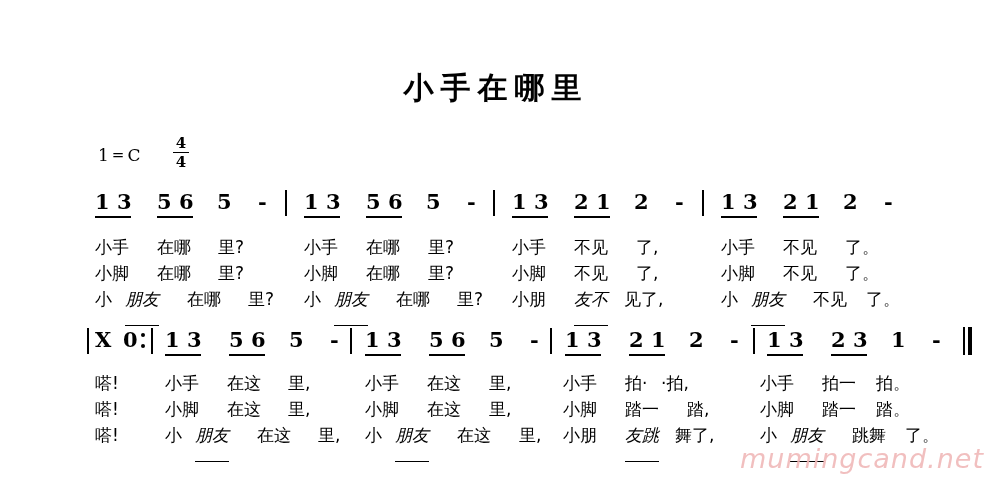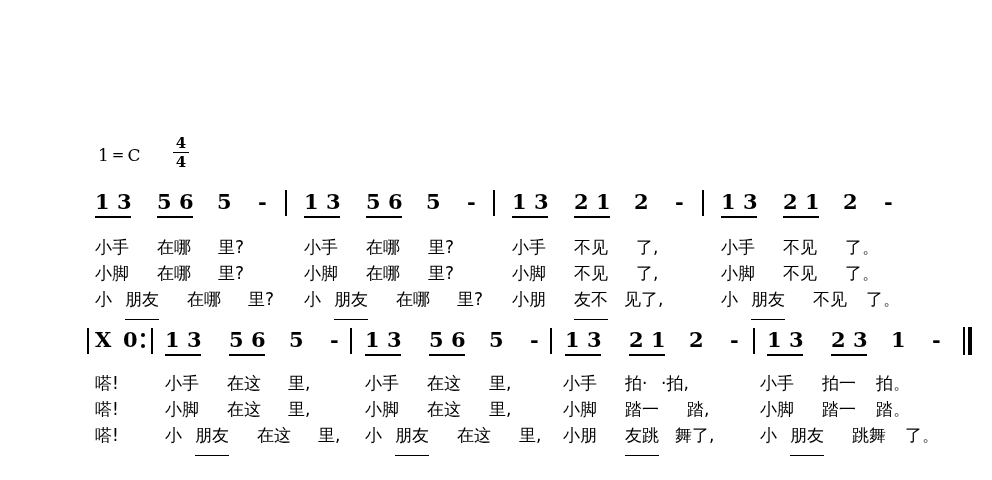--- a/index.html
+++ b/index.html
@@ -154,41 +154,43 @@
     font-size: 17px;
     font-family: "DejaVu Sans", "Liberation Sans", sans-serif;
   }
   .lyr {
     position: absolute;
     top: 0;
     white-space: pre;
   }
   .lyr.u {
     border-bottom: 1.5px solid #000;
-    padding-bottom: 8px;
+    padding-bottom: 14px;
+    font-style: italic;
   }
 
   
   .watermark {
     position: absolute;
     right: 8px;
     bottom: 6px;
     font-size: 27px;
     font-family: "DejaVu Sans", "Liberation Sans", sans-serif;
     color: #f0b9b9;
     letter-spacing: 1px;
     font-style: italic;
     opacity: 0.9;
   }
 </style>
 </head>
 <body>
 
 <div id="sheet">
 
+  <div class="title">小手在哪里</div>
 
   <div class="keysig">
     <span class="k1">1</span>
     <span class="eq">=</span>
     <span class="kc">C</span>
   </div>
 
   <div class="meter">
     <span class="num">4</span>
     <span class="bar"></span>
@@ -376,13 +378,14 @@
         <span class="lyr" style="left: 563px;">小朋</span>
         <span class="lyr u" style="left: 625px;">友跳</span>
         <span class="lyr" style="left: 675px;">舞了,</span>
         <span class="lyr" style="left: 760px;">小</span>
         <span class="lyr u" style="left: 790px;">朋友</span>
         <span class="lyr" style="left: 852px;">跳舞</span>
         <span class="lyr" style="left: 905px;">了。</span>
       </div>
     </div>
 
+  <div class="watermark">mumingcand.net</div>
 </div>
 
 </body></html>

